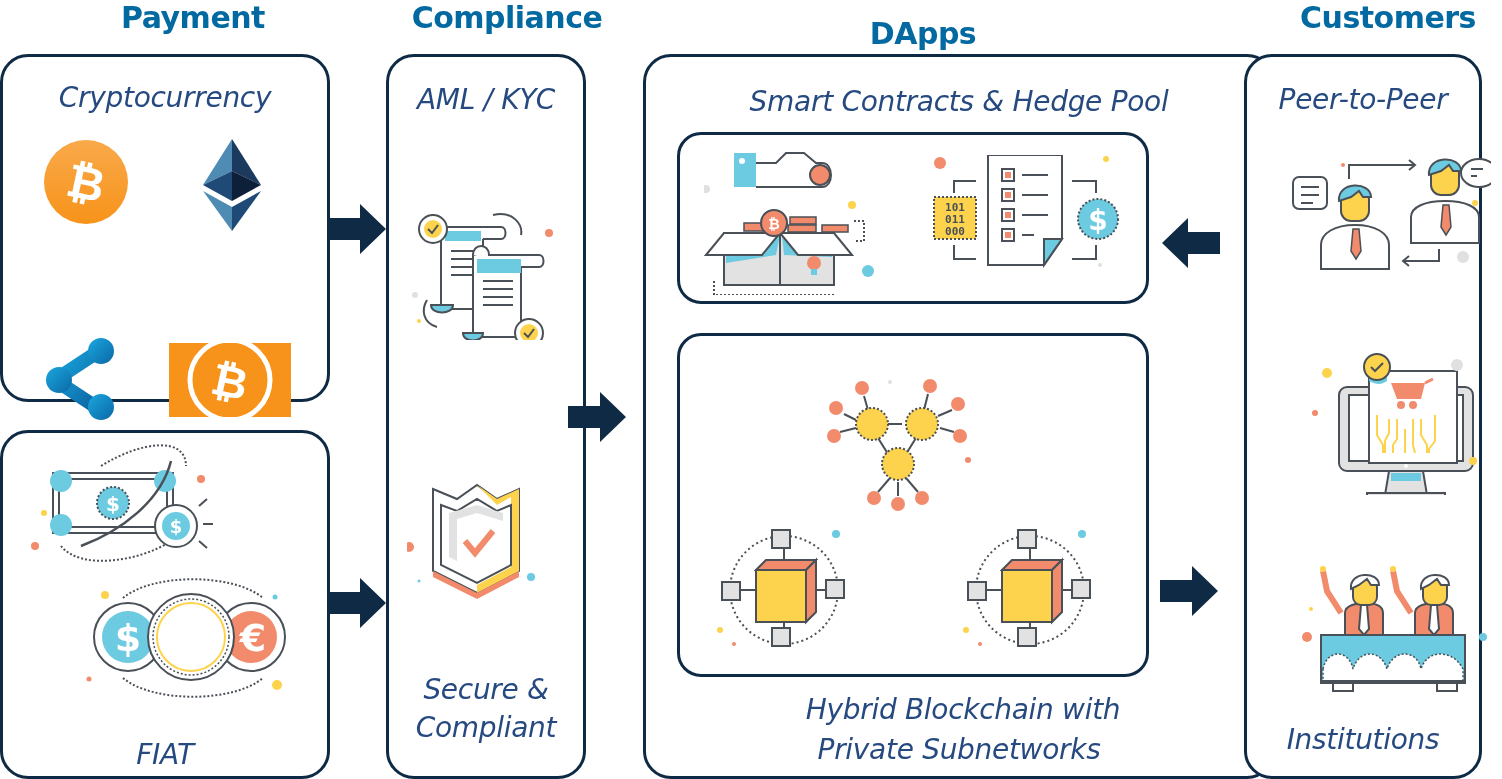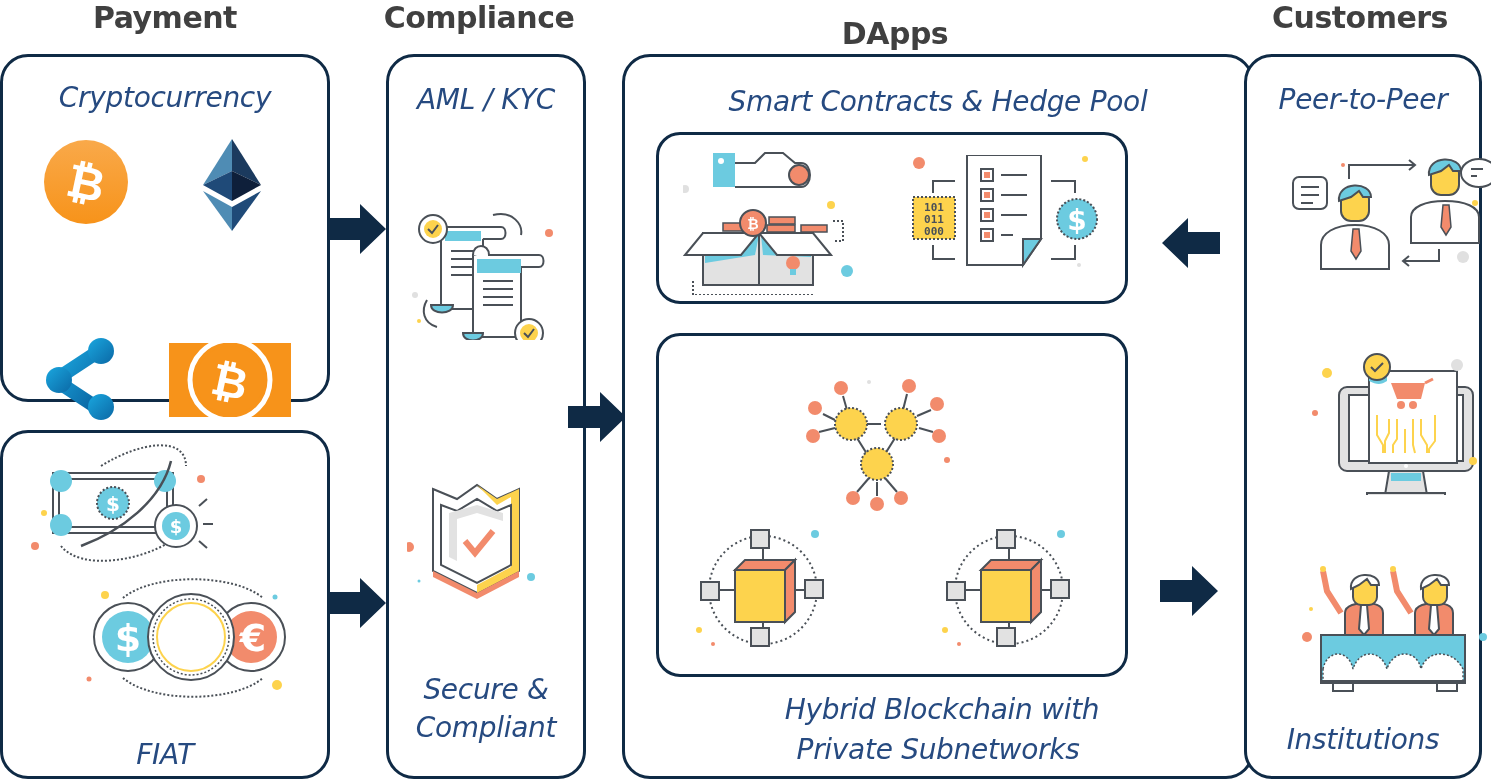--- a/index.html
+++ b/index.html
@@ -1,17 +1,17 @@
 <!DOCTYPE html>
 <html><head>
 <meta charset="utf-8">
 <style>
   html,body{margin:0;padding:0;background:#ffffff;}
   body{width:1502px;height:779px;position:relative;overflow:hidden;font-family:"DejaVu Sans","Liberation Sans",sans-serif;color:#264a80;}
-  .hdr{position:absolute;top:0;height:36px;font-weight:bold;font-size:30px;line-height:36px;text-align:center;color:#404040;letter-spacing:-0.5px;}
+  .hdr{position:absolute;top:0;height:36px;font-weight:bold;font-size:30px;line-height:36px;text-align:center;color:#0369a1;letter-spacing:-0.5px;padding-left:28px;}
   .box{position:absolute;border:3px solid #0f2a45;border-radius:28px;background:#fff;box-sizing:border-box;}
   .inbox{position:absolute;border:3px solid #0f2a45;border-radius:24px;background:#fff;box-sizing:border-box;}
   .lbl{position:absolute;left:0;right:0;text-align:center;font-size:28px;color:#264a80;line-height:38px;letter-spacing:-0.3px;font-style:italic;}
   .arrow{position:absolute;}
   svg{display:block;}
 </style>
 </head>
 <body>
 
 <div class="hdr" style="left:0;width:330px;">Payment</div>
@@ -155,21 +155,21 @@
     <circle cx="12" cy="120" r="1.5" fill="#6ccbe0"></circle>
   </svg>
   <div class="lbl" style="top:652px;">Compliant</div>
   <div class="lbl" style="top:614px;">Secure &amp;</div>
 </div>
 
 <svg class="arrow" style="left:568px;top:392px;" width="60" height="50" viewBox="0 0 60 50">
   <polygon points="0,14 32,14 32,0 58,25 32,50 32,36 0,36" fill="#0f2a45"></polygon>
 </svg>
 
-<div class="box" style="left:622px;top:54px;width:632px;height:725px;">
+<div class="box" style="left:643px;top:54px;width:632px;height:725px;">
   <div class="lbl" style="top:26px;">Smart Contracts &amp; Hedge Pool</div>
   <div class="inbox" style="left:31px;top:75px;width:472px;height:172px;">
     <svg style="position:absolute;left:24px;top:10px;" width="170" height="150" viewBox="0 0 170 150">
       <rect x="30" y="8" width="22" height="34" fill="#6ccbe0"></rect>
       <circle cx="38" cy="16" r="3" fill="#fff"></circle>
       <path d="M52 18 L72 18 L82 8 L100 8 L112 18 L118 18 C130 18 130 42 118 42 L52 42" fill="#fff" stroke="#4a5057" stroke-width="2"></path>
       <circle cx="116" cy="30" r="10" fill="#f28b6c" stroke="#4a5057" stroke-width="2"></circle>
       <rect x="20" y="88" width="110" height="52" fill="#e2e2e2" stroke="#4a5057" stroke-width="2"></rect>
       <polygon points="22,90 76,90 72,110 22,118" fill="#6ccbe0"></polygon>
       <polygon points="78,90 128,90 128,112 80,110" fill="#6ccbe0"></polygon>

